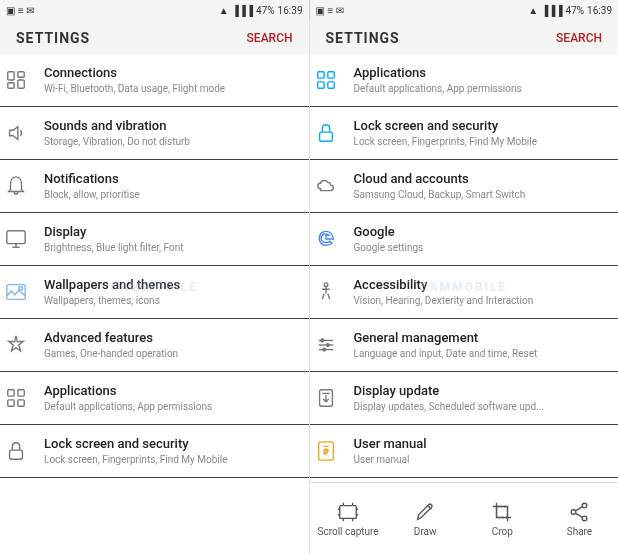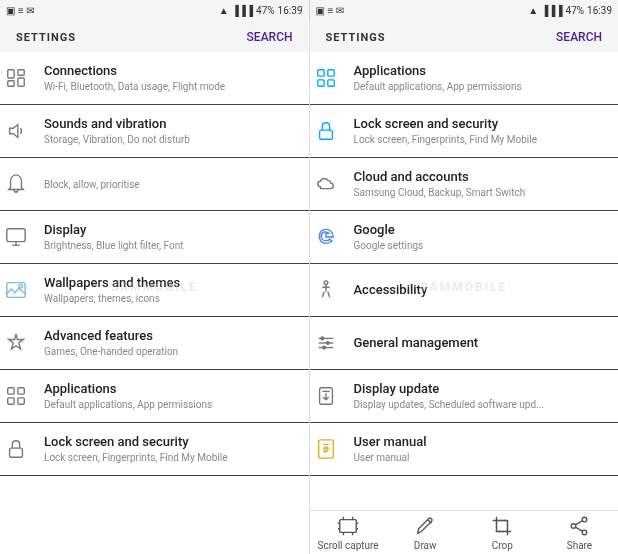--- a/index.html
+++ b/index.html
@@ -32,28 +32,28 @@
     }
 
     .panel-header {
       display: flex;
       align-items: center;
       justify-content: space-between;
       padding: 10px 16px 8px;
       background: #f5f5f5;
     }
     .panel-title {
-      font-size: 11px;
+      font-size: 14px;
       font-weight: bold;
       color: #333;
       letter-spacing: 1px;
     }
     .panel-search {
       font-size: 12px;
-      color: #4c1d95;
+      color: #b91c1c;
       font-weight: 500;
     }
 
     .settings-list {
       flex: 1;
       overflow-y: auto;
       overflow-x: hidden;
     }
 
     .settings-item {
@@ -108,21 +108,21 @@
       white-space: nowrap;
       letter-spacing: 2px;
       z-index: 10;
     }
 
     
     .bottom-toolbar {
       display: flex;
       align-items: center;
       justify-content: space-around;
-      height: 44px;
+      height: 72px;
       background: #fff;
       border-top: 1px solid #ddd;
       position: relative;
       width: 100%;
     }
 
     .toolbar-item {
       display: flex;
       flex-direction: column;
       align-items: center;
@@ -214,20 +214,21 @@
       </div>
 
       <div class="settings-item">
         <div class="settings-icon">
           <svg viewBox="0 0 24 24" fill="none" stroke="#777" stroke-width="1.5">
             <path d="M12 2 C8 2 6 6 6 10 L6 16 L4 18 L20 18 L18 16 L18 10 C18 6 16 2 12 2Z"></path>
             <path d="M10 18 Q10 21 12 21 Q14 21 14 18"></path>
           </svg>
         </div>
         <div class="settings-text">
+          <div class="settings-name">Notifications</div>
           <div class="settings-desc">Block, allow, prioritise</div>
         </div>
       </div>
 
       <div class="settings-item">
         <div class="settings-icon">
           <svg viewBox="0 0 24 24" fill="none" stroke="#777" stroke-width="1.5">
             <rect x="2" y="3" width="20" height="14" rx="2"></rect>
             <line x1="8" y1="21" x2="16" y2="21"></line>
             <line x1="12" y1="17" x2="12" y2="21"></line>
@@ -359,36 +360,38 @@
 
       <div class="settings-item">
         <div class="settings-icon">
           <svg viewBox="0 0 24 24" fill="none" stroke="#777" stroke-width="1.5">
             <circle cx="12" cy="4" r="2"></circle>
             <path d="M12 6 L12 14 M8 9 L16 9 M10 14 L8 20 M14 14 L16 20"></path>
           </svg>
         </div>
         <div class="settings-text">
           <div class="settings-name">Accessibility</div>
+          <div class="settings-desc">Vision, Hearing, Dexterity and Interaction</div>
         </div>
       </div>
 
       <div class="settings-item">
         <div class="settings-icon">
           <svg viewBox="0 0 24 24" fill="none" stroke="#777" stroke-width="1.5">
             <line x1="4" y1="7" x2="20" y2="7"></line>
             <line x1="4" y1="12" x2="20" y2="12"></line>
             <line x1="4" y1="17" x2="20" y2="17"></line>
             <circle cx="8" cy="7" r="1.5" fill="#777"></circle>
             <circle cx="14" cy="12" r="1.5" fill="#777"></circle>
             <circle cx="10" cy="17" r="1.5" fill="#777"></circle>
           </svg>
         </div>
         <div class="settings-text">
           <div class="settings-name">General management</div>
+          <div class="settings-desc">Language and input, Date and time, Reset</div>
         </div>
       </div>
 
       <div class="settings-item">
         <div class="settings-icon">
           <svg viewBox="0 0 24 24" fill="none" stroke="#777" stroke-width="1.5">
             <rect x="5" y="3" width="14" height="18" rx="2"></rect>
             <path d="M9 13 L12 16 L15 13 M12 16 L12 9"></path>
             <line x1="8" y1="7" x2="16" y2="7"></line>
           </svg>

